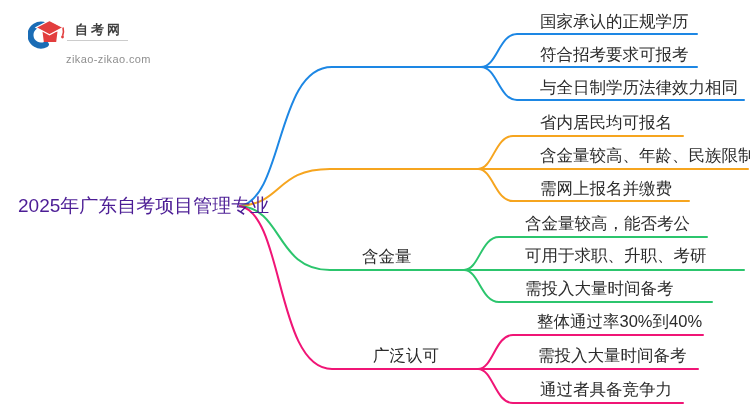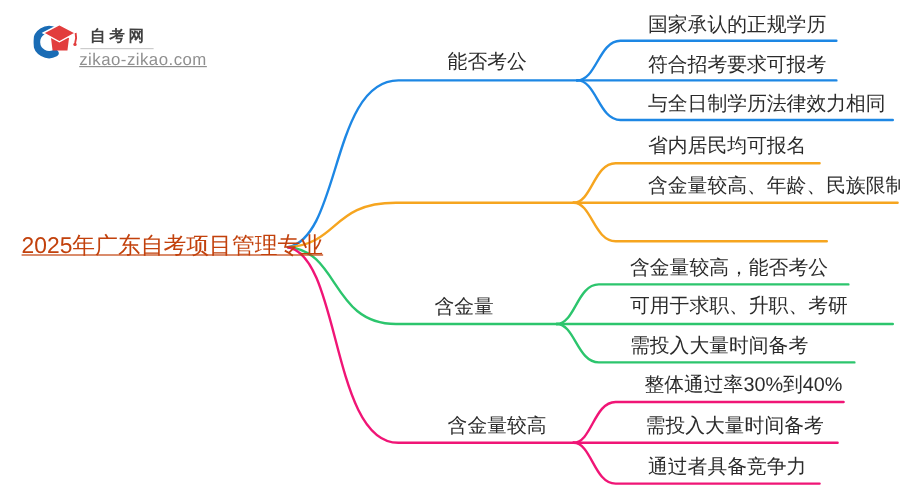--- a/index.html
+++ b/index.html
@@ -18,40 +18,39 @@
     color:#2b2b2b;
     font-size:16.5px;
     line-height:21px;
     white-space:nowrap;
   }
   .central{
     position:absolute;
     left:18px;top:192px;
     font-size:19px;line-height:27px;
     font-weight:500;
-    color:#c2410c;
+    color:#4c1d95;
     white-space:nowrap;
-    text-decoration:underline;
   }
   .logo{position:absolute;left:28px;top:12px;width:130px;height:48px;}
   .logo-mark{position:absolute;left:0;top:3px;}
   .logo-title{
     position:absolute;left:47px;top:9px;
     font-size:13px;font-weight:bold;
     letter-spacing:3px;
     color:#404040;white-space:nowrap;
   }
   .logo-divider{
     position:absolute;left:39px;top:28px;
     width:61px;height:1px;background:#cccccc;
   }
   .logo-domain{
-    position:absolute;left:38px;top:29px;
-    font-size:14px;letter-spacing:.4px;
-    color:#8f8f8f;white-space:nowrap;text-decoration:underline;
+    position:absolute;left:38px;top:41px;
+    font-size:11px;letter-spacing:.4px;
+    color:#8f8f8f;white-space:nowrap;
   }
 </style>
 </head>
 <body>
 
 <div class="canvas">
 
   <svg class="lines" viewBox="0 0 750 410">
     <g>
       <path d="M240,206 C284,198 276,67 332,67 H481" stroke="#1d87e4"></path>
@@ -87,30 +86,30 @@
       <path d="M35,12.5 C35.8,15.5 35.6,18 34.6,20.8" fill="none" stroke="#e23d3d" stroke-width="1.6"></path>
       <circle cx="34.5" cy="22" r="1.4" fill="#e23d3d"></circle>
     </svg>
     <div class="logo-title">自考网</div>
     <div class="logo-divider"></div>
     <div class="logo-domain">zikao-zikao.com</div>
   </div>
 
   <div class="central">2025年广东自考项目管理专业</div>
 
-  <div class="node" style="left:373px;top:42px">能否考公</div>
   <div class="node" style="left:362px;top:246px">含金量</div>
-  <div class="node" style="left:373px;top:345px">含金量较高</div>
+  <div class="node" style="left:373px;top:345px">广泛认可</div>
 
   <div class="node" style="left:540px;top:11px">国家承认的正规学历</div>
   <div class="node" style="left:540px;top:44px">符合招考要求可报考</div>
   <div class="node" style="left:540px;top:77px">与全日制学历法律效力相同</div>
 
   <div class="node" style="left:540px;top:112px">省内居民均可报名</div>
   <div class="node" style="left:540px;top:145px">含金量较高、年龄、民族限制</div>
+  <div class="node" style="left:540px;top:178px">需网上报名并缴费</div>
 
   <div class="node" style="left:525px;top:213px">含金量较高，能否考公</div>
   <div class="node" style="left:525px;top:245px">可用于求职、升职、考研</div>
   <div class="node" style="left:525px;top:278px">需投入大量时间备考</div>
 
   <div class="node" style="left:537px;top:311px">整体通过率30%到40%</div>
   <div class="node" style="left:538px;top:345px">需投入大量时间备考</div>
   <div class="node" style="left:540px;top:379px">通过者具备竞争力</div>
 
 </div>

